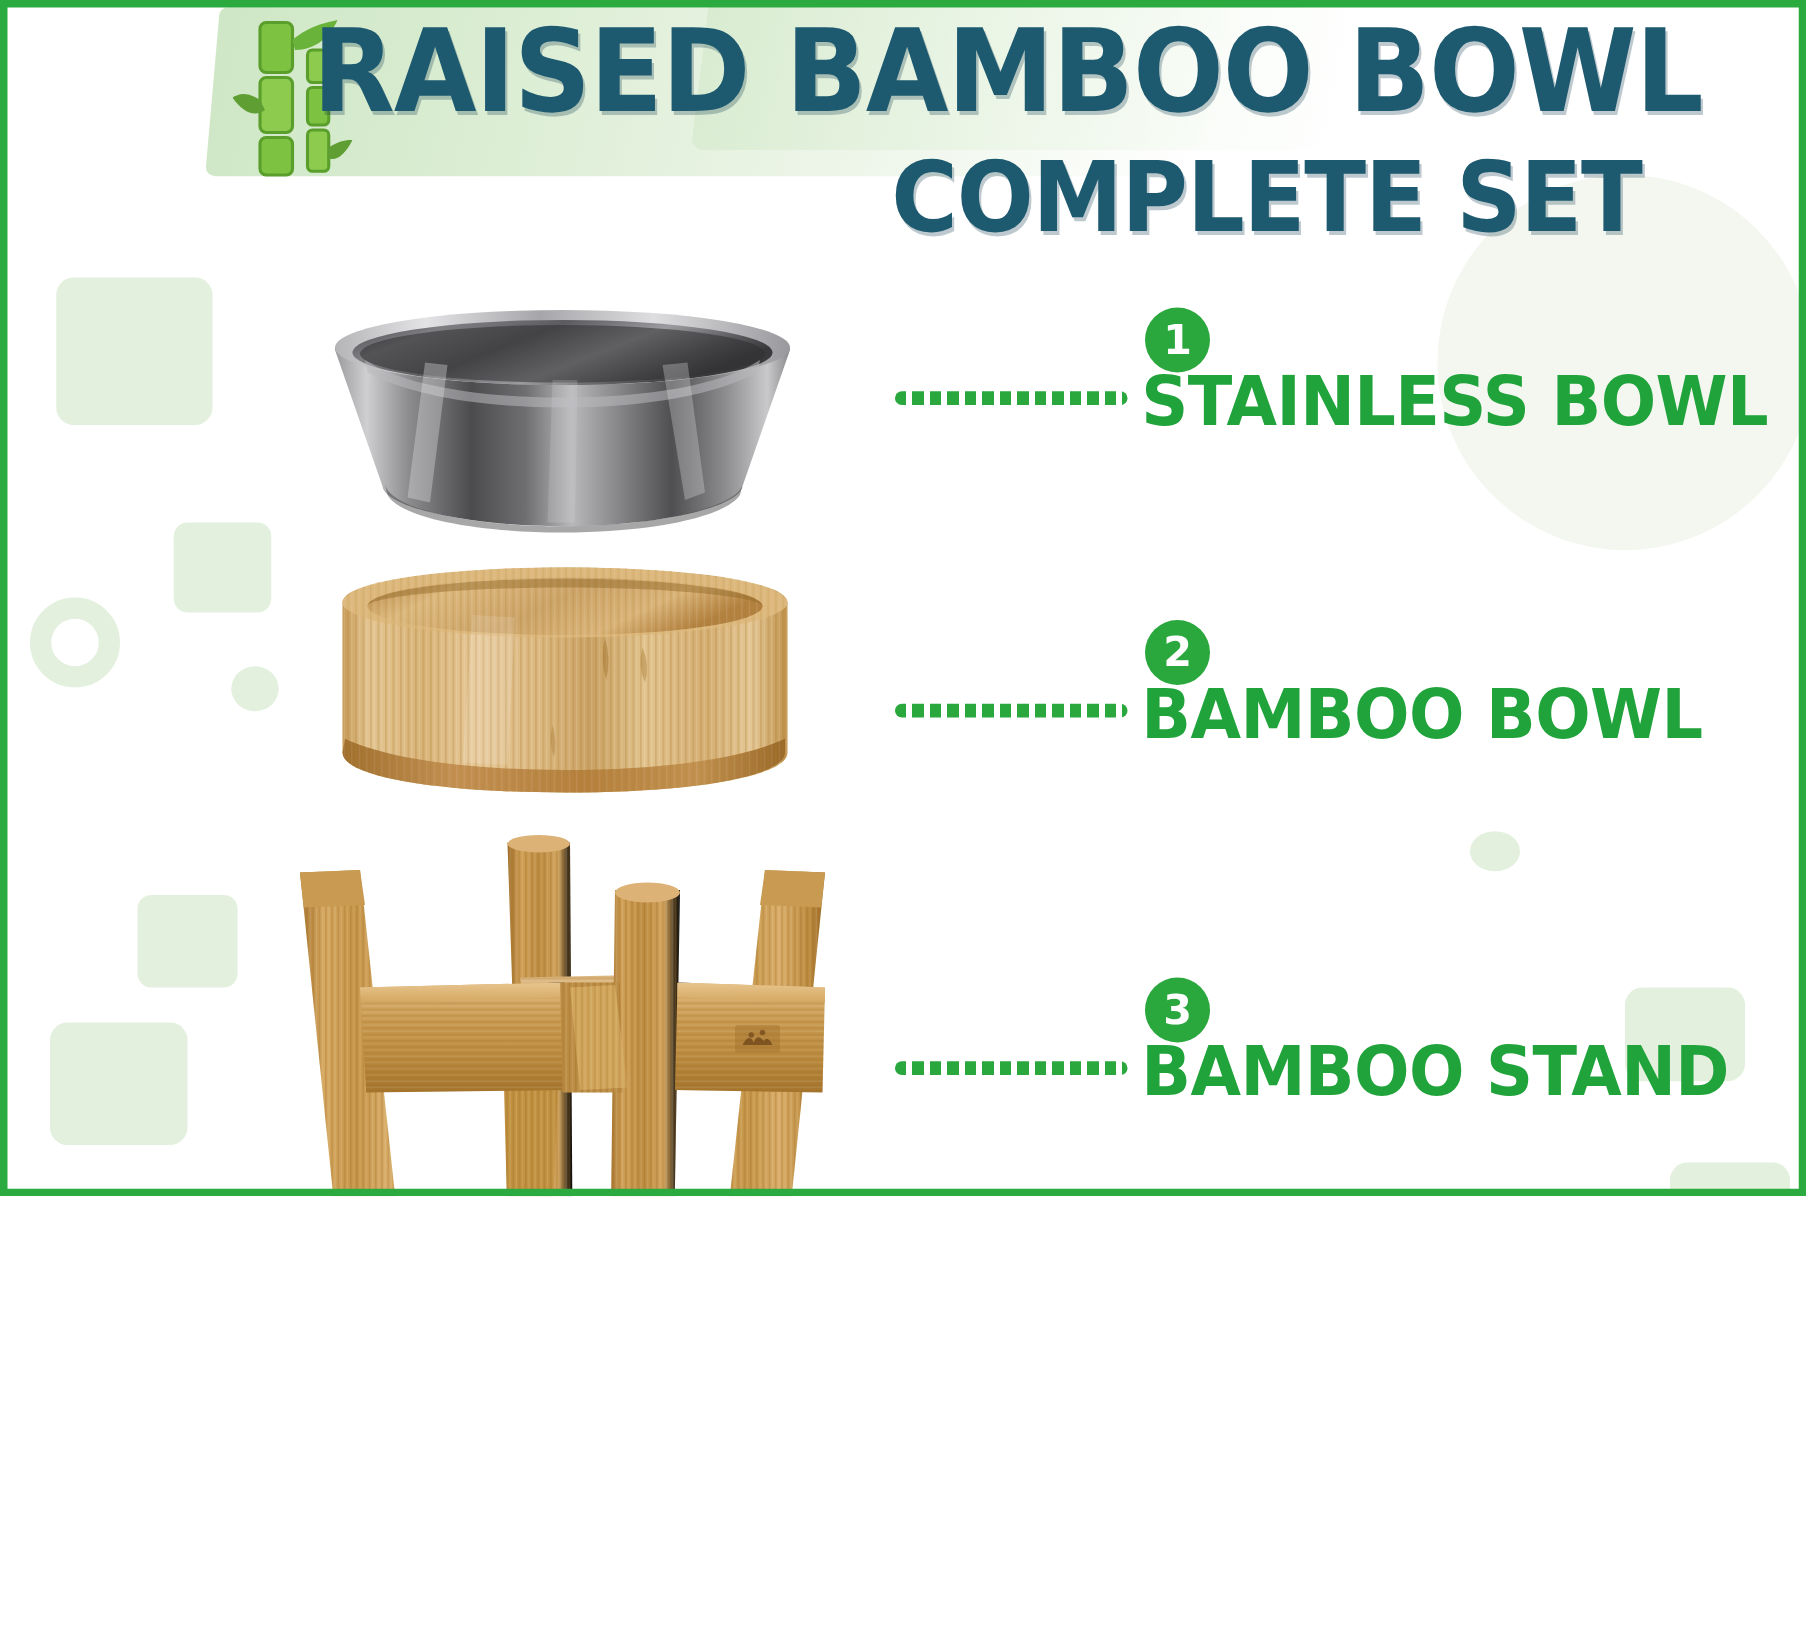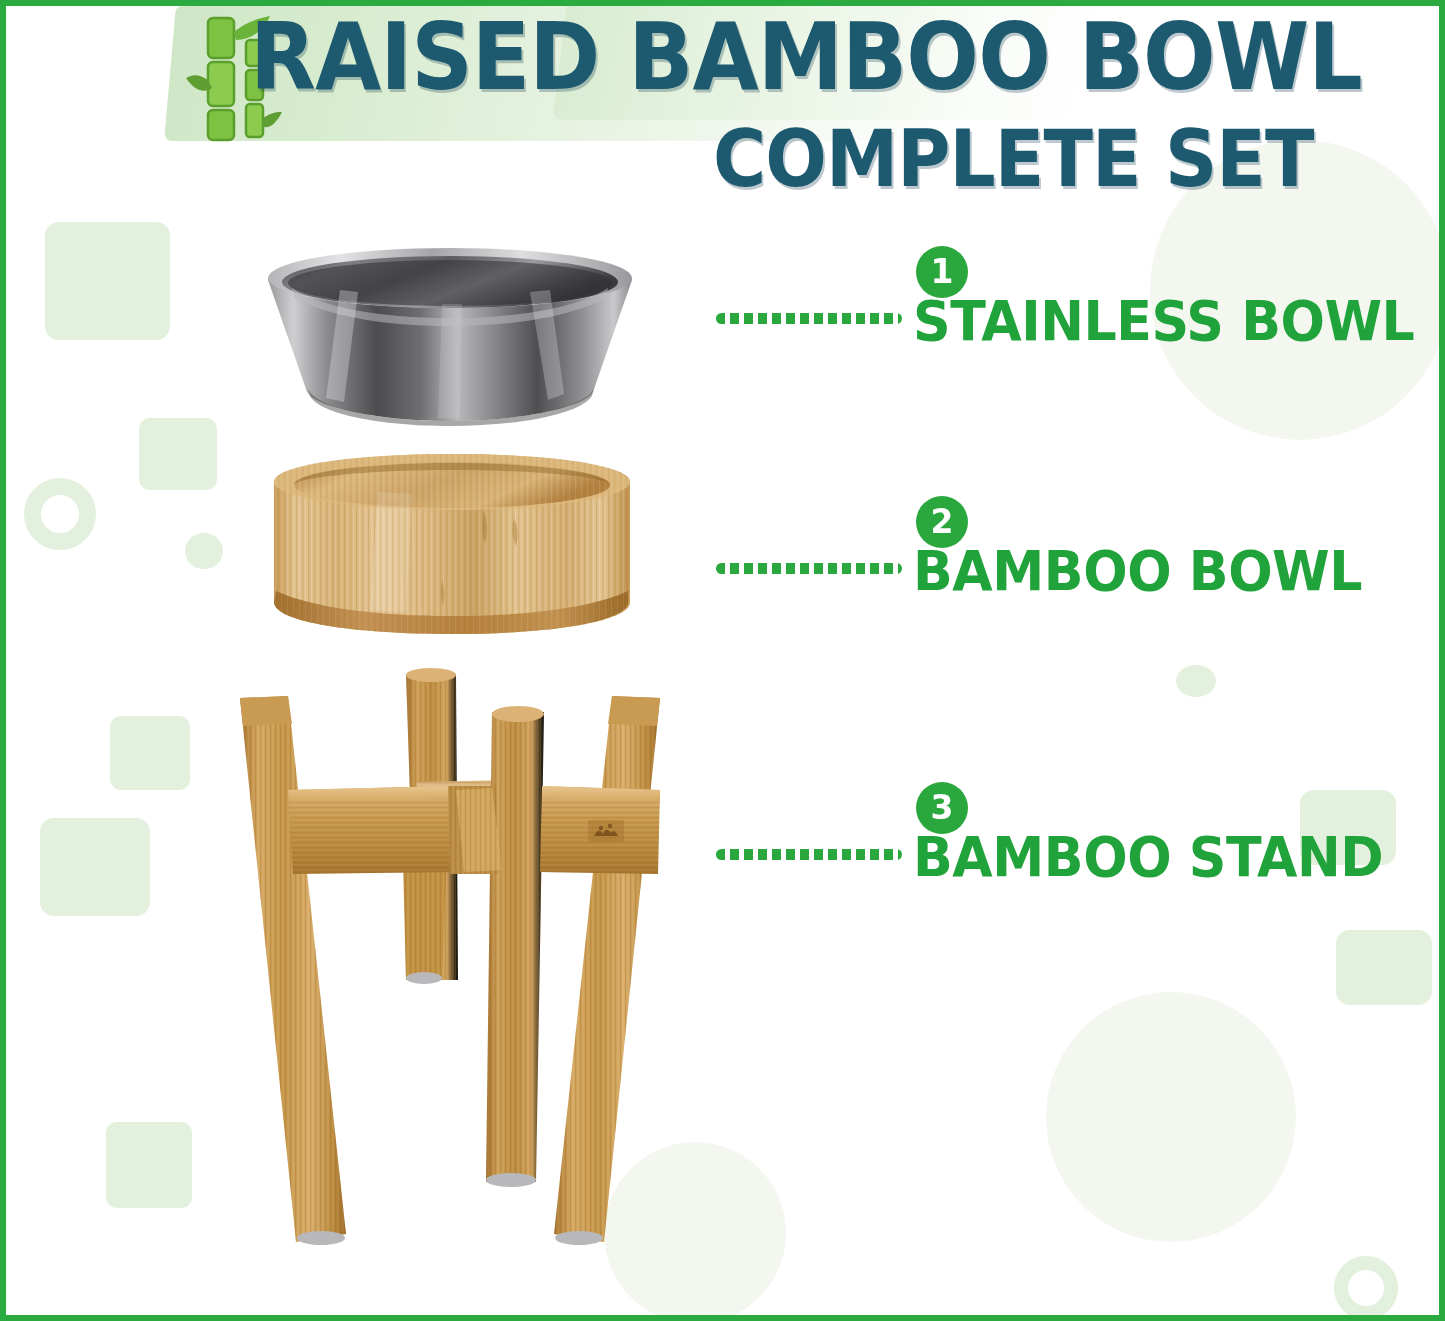--- a/index.html
+++ b/index.html
@@ -1,20 +1,20 @@
 <!DOCTYPE html>
 <html><head>
 <meta charset="utf-8">
 <style>
   html,body{margin:0;padding:0;background:#ffffff;}
   body{font-family:"Liberation Sans",sans-serif;}
 
   #page{
     position:relative;
-    width:1445px;height:1321px;
+    width:1445px;height:957px;
     background:#ffffff;
     overflow:hidden;
     box-sizing:border-box;
   }
 
   
   .frame{
     position:absolute;inset:0;
     border:6px solid #2bab3f;
     box-sizing:border-box;

